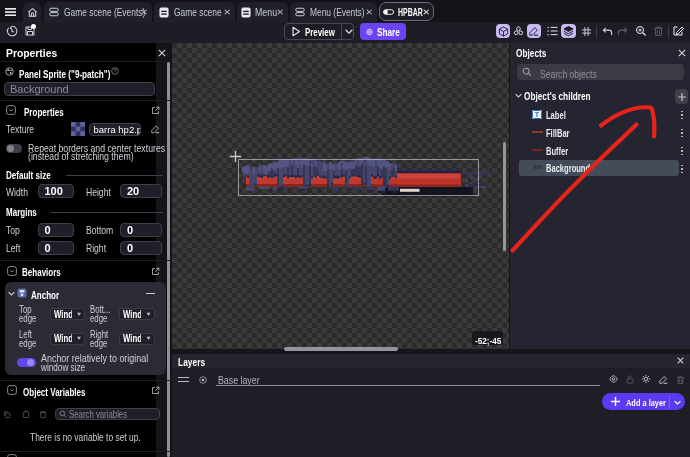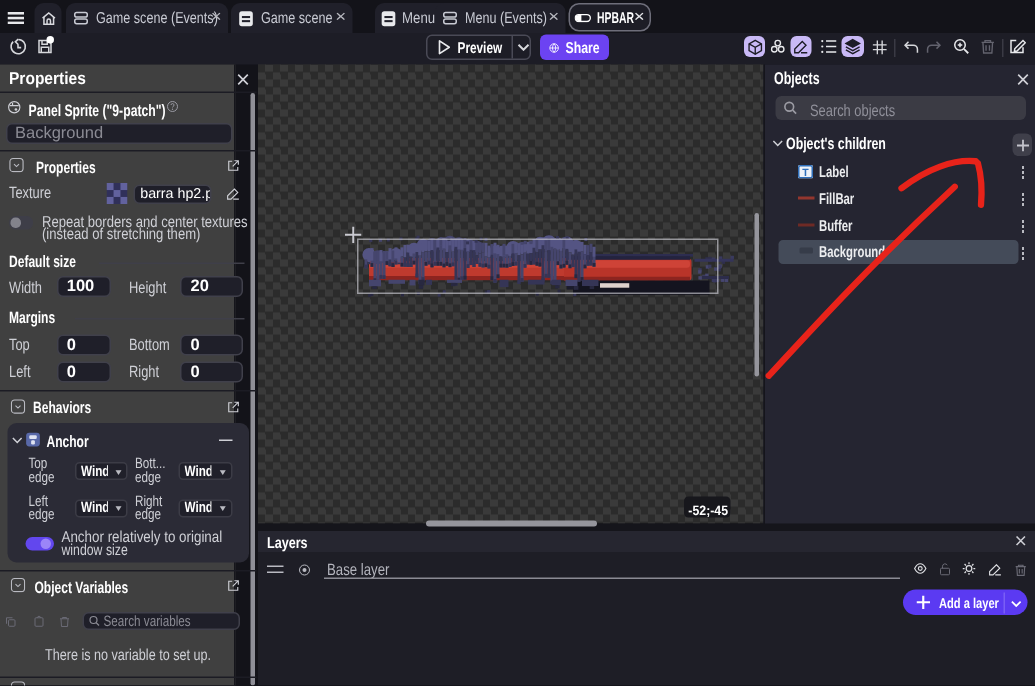--- a/index.html
+++ b/index.html
@@ -11,21 +11,21 @@
 #tabbar { position:absolute; left:0; top:0; width:690px; height:43px; background:#131319; }
 #tbbg { position:absolute; left:0; top:22px; width:690px; height:21px; background:#1d1d26; }
 .tab { position:absolute; top:2px; height:20px; background:#20202a; border-radius:6px 6px 0 0; display:flex; align-items:center; color:#c9cbd4; font-size:10.5px; overflow:hidden; }
 .tab svg { flex:none; }
 .tab .tx { white-space:nowrap; display:inline-block; transform:scaleX(0.8); transform-origin:left center; flex:none; }
 .tab .cl { color:#b9bac1; font-size:10px; position:absolute; right:4px; top:50%; transform:translateY(-54%) scale(0.95,0.85); }
 #tabhp { top:2px; height:19px; background:#1d1d26; border:1px solid #6e6e7a; border-radius:7px; color:#fff; }
 .pbg { background:#c9b9f6; border-radius:4px; }
 
 
-#left { position:absolute; left:0; top:43px; width:157px; height:414px; background:#404040; border-right:1px solid #15151b; color:#d6d7db; }
+#left { position:absolute; left:0; top:43px; width:157px; height:414px; background:#000000; border-right:1px solid #15151b; color:#d6d7db; }
 #right { position:absolute; left:509px; top:43px; width:181px; height:311px; background:#252531; border-left:1px solid #15151b; color:#d6d7db; }
 #canvas { position:absolute; left:172px; top:43px; width:337px; height:305.5px; background:#2b2b2b;
   background-image:conic-gradient(#3a3a3a 25%, transparent 0 50%, #3a3a3a 0 75%, transparent 0);
   background-size:10px 10px; }
 #layers { position:absolute; left:172px; top:353.5px; width:518px; height:103.5px; background:#1e1e26; }
 #lgap { position:absolute; left:172px; top:348.5px; width:518px; height:5px; background:#15151b; }
 
 .inp { position:absolute; background:#1f1f29; border:1px solid #40404b; border-radius:4px; color:#fff; font-size:11px; }
 .lbl { position:absolute; color:#cfd0d6; font-size:11px; transform:scaleX(0.78); transform-origin:left top; white-space:nowrap; }
 .bold { font-weight:bold; }
@@ -64,21 +64,21 @@
   </div>
   <div class="tab" style="left:154px;width:81px;padding-left:5px">
     <svg width="10" height="11" viewBox="0 0 22 24" fill="none">
         <rect x="1" y="1" width="20" height="22" rx="4" fill="#e8e9ec"></rect>
         <rect x="5" y="8" width="12" height="3" fill="#20202a"></rect>
         <rect x="5" y="14" width="12" height="3" fill="#20202a"></rect>
       </svg>
     <span class="tx" style="margin-left:5px">Game scene</span>
       <span class="cl">✕</span>
   </div>
-  <div class="tab" style="left:250px;width:51px;padding-left:4px">
+  <div class="tab" style="left:237px;width:51px;padding-left:4px">
     <svg width="10" height="11" viewBox="0 0 22 24" fill="none">
         <rect x="1" y="1" width="20" height="22" rx="4" fill="#e8e9ec"></rect>
         <rect x="5" y="8" width="12" height="3" fill="#20202a"></rect>
         <rect x="5" y="14" width="12" height="3" fill="#20202a"></rect>
       </svg>
     <span class="tx" style="margin-left:4px;transform:scaleX(0.84)">Menu</span>
       <span class="cl">✕</span>
   </div>
   <div class="tab" style="left:290px;width:87px;padding-left:5px">
     <svg width="10" height="10" viewBox="0 0 24 24" fill="none" stroke="#c9cbd4" stroke-width="2.4">
@@ -538,21 +538,21 @@
       <rect x="248.5" y="26.9" width="2.3" height="2.3" fill="#3a3a5e"></rect>
       <rect x="233.0" y="22.5" width="26.0" height="2.0" fill="#34345a"></rect>
       <rect x="238.0" y="34.0" width="18.0" height="2.0" fill="#2c2c4a"></rect>
     </svg>
   <div class="abs" style="left:66px;top:116px;width:241px;height:37px;border:1px solid rgba(205,205,212,0.65)"></div>
   <svg class="abs" style="left:58px;top:108px" width="11" height="11" viewBox="0 0 11 11" stroke="#c9c9d0" stroke-width="1.3">
       <path d="M5.5 0 V11 M0 5.5 H11"></path>
     </svg>
   <div class="abs" style="left:330.5px;top:99px;width:3.5px;height:109px;background:#95959c;border-radius:2px"></div>
   <div class="abs" style="left:112px;top:304px;width:114px;height:3.5px;background:#95959c;border-radius:2px;z-index:5"></div>
-  <div class="abs" style="left:284px;top:288px;width:31px;height:13.5px;background:#17171c;border-radius:3px;text-align:left"><span style="color:#fff;font-size:10px;font-weight:bold;display:inline-block;transform:scale(0.82,0.9);transform-origin:center top;white-space:nowrap">-52;-45</span></div>
+  <div class="abs" style="left:300px;top:288px;width:31px;height:13.5px;background:#17171c;border-radius:3px;text-align:left"><span style="color:#fff;font-size:10px;font-weight:bold;display:inline-block;transform:scale(0.82,0.9);transform-origin:center top;white-space:nowrap">-52;-45</span></div>
 </div>
 <div id="left">
   <div class="sech" style="left:6px;top:3.5px;font-size:11.5px;transform:scaleX(0.9)">Properties</div>
   <svg class="abs" style="left:158px;top:6px" width="8" height="8" viewBox="0 0 10 10" stroke="#cfd0d6" stroke-width="1.4">
       <path d="M1 1 L9 9 M9 1 L1 9"></path>
     </svg>
   <div class="divl" style="top:18px"></div>
   <div class="abs" style="left:166.5px;top:19px;width:3.5px;height:395px;background:#8f8f97;border-radius:2px"></div>
 
   <svg class="abs" style="left:5px;top:23.5px" width="9" height="9" viewBox="0 0 24 24" fill="none" stroke="#cfd0d6" stroke-width="2">

